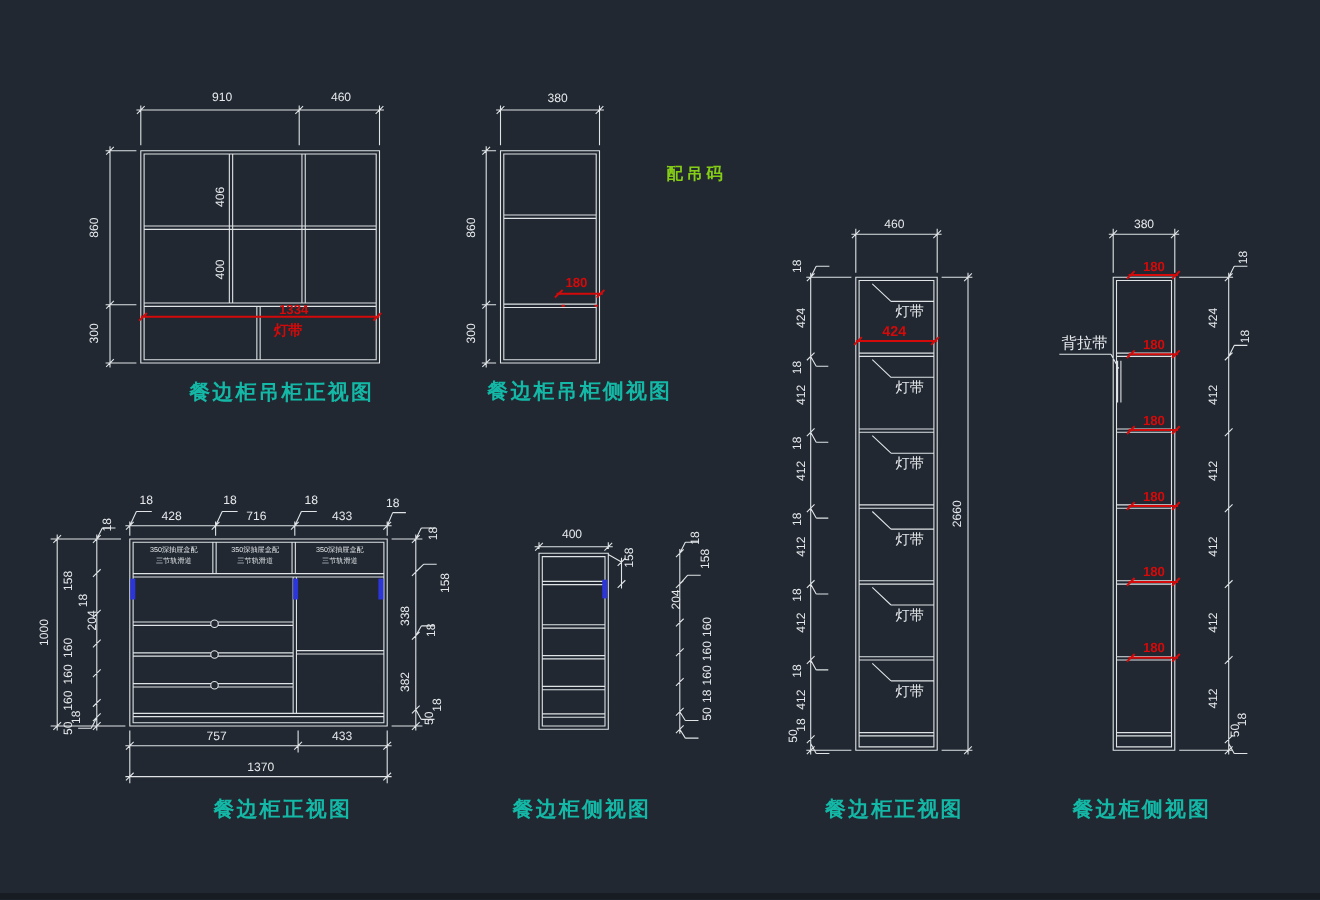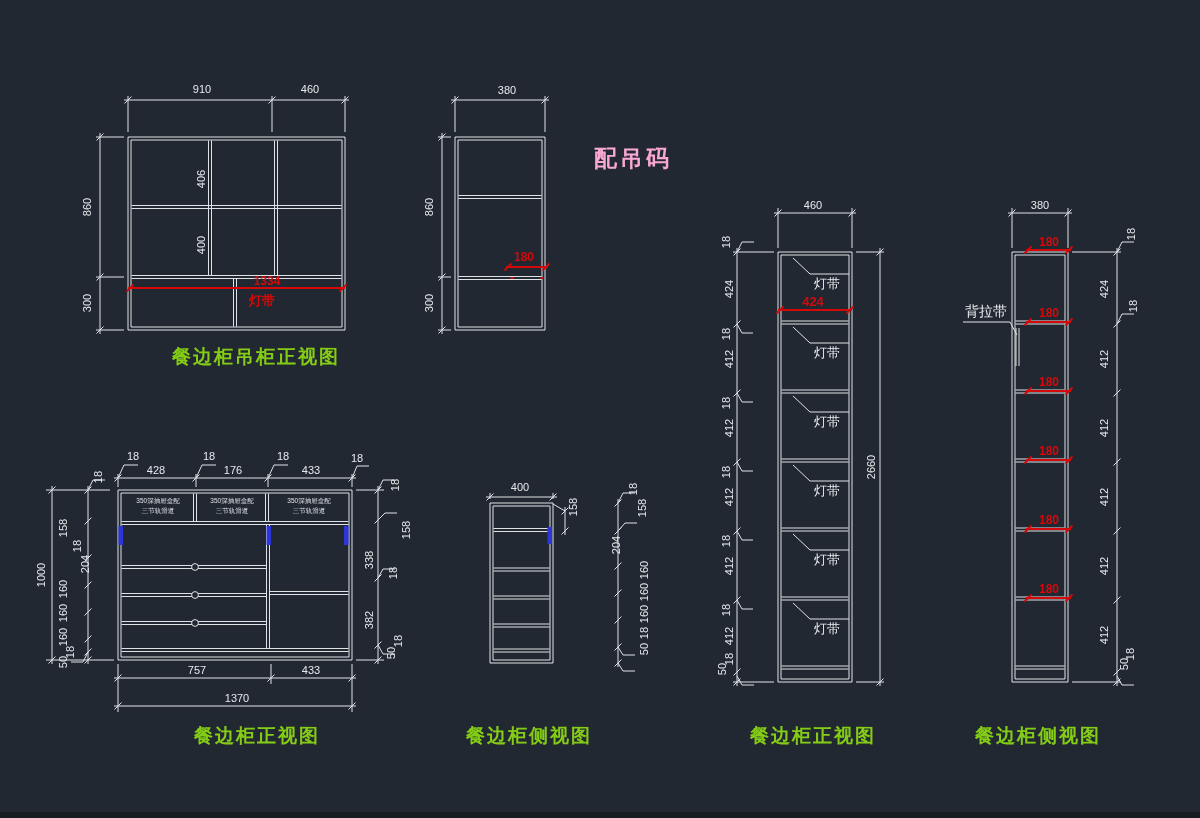--- a/index.html
+++ b/index.html
@@ -8,23 +8,23 @@
   #cad{position:absolute;left:0;top:0;}
   #labels{position:absolute;left:0;top:0;width:100%;height:100%;}
   .label{position:absolute;transform:translate(-50%,-50%);white-space:nowrap;line-height:1;}
   .label.rot{transform:translate(-50%,-50%) rotate(-90deg);}
   .c-dim{font-size:11px;color:#e6e9ec;}
   .c-mid{font-size:13px;color:#e6e9ec;}
   .c-red{font-size:12px;font-weight:700;color:#d40a0a;}
   .c-redmid{font-size:13px;font-weight:700;color:#d40a0a;}
   .c-tiny{font-size:6.5px;color:#dfe3e6;}
   .ttl{position:absolute;transform:translate(-50%,-50%);white-space:nowrap;
-       font-size:19px;font-weight:700;color:#84cc16;letter-spacing:2px;}
+       font-size:19px;font-weight:700;color:#14b8a6;letter-spacing:2px;}
   .note-red{position:absolute;transform:translate(-50%,-50%);white-space:nowrap;
-       font-size:23px;font-weight:700;color:#f9a8d4;letter-spacing:3px;}
+       font-size:15px;font-weight:700;color:#84cc16;letter-spacing:3px;}
   .strap{position:absolute;transform:translate(-50%,-50%);white-space:nowrap;
        font-size:14px;color:#e6e9ec;}
   #bottom-strip{position:absolute;left:0;bottom:0;width:100%;height:6px;background:#171c22;}
 </style>
 </head>
 <body>
 
 <div id="canvas">
   <svg id="cad" width="1200" height="818">
       <path d="M128 137h217v193h-217ZM131 140h211v187h-211ZM131.5 205.5L341.5 205.5M131.5 208.5L341.5 208.5M131.5 275.5L341.5 275.5M131.5 278.5L341.5 278.5M208.5 140.5L208.5 275.5M211.5 140.5L211.5 275.5M274.5 140.5L274.5 275.5M277.5 140.5L277.5 275.5M233.5 278.5L233.5 326.5M236.5 278.5L236.5 326.5M128 132L128 96M272 132L272 96M345 132L345 96M124 100L349 100M124.5 103.5L131.5 96.5M268.5 103.5L275.5 96.5M341.5 103.5L348.5 96.5M124 137L96 137M124 277L96 277M124 330L96 330M100 133L100 334M96.5 140.5L103.5 133.5M96.5 280.5L103.5 273.5M96.5 333.5L103.5 326.5M455 137h90v193h-90ZM458 140h84v187h-84ZM458.5 195.5L541.5 195.5M458.5 198.5L541.5 198.5M458.5 276.5L541.5 276.5M458.5 279.5L541.5 279.5M455 132L455 96M545 132L545 96M451 100L549 100M451.5 103.5L458.5 96.5M541.5 103.5L548.5 96.5M451 137L438 137M451 277L438 277M451 330L438 330M442 133L442 334M438.5 140.5L445.5 133.5M438.5 280.5L445.5 273.5M438.5 333.5L445.5 326.5M118 490h234v170h-234ZM121 493h228v164h-228ZM193.5 493.5L193.5 521.5M196.5 493.5L196.5 521.5M265.5 493.5L265.5 521.5M268.5 493.5L268.5 521.5M121.5 521.5L348.5 521.5M121.5 524.5L348.5 524.5M266.5 524.5L266.5 648.5M269.5 524.5L269.5 648.5M121.5 565.5L266.5 565.5M121.5 568.5L266.5 568.5M121.5 593.5L266.5 593.5M121.5 596.5L266.5 596.5M121.5 621.5L266.5 621.5M121.5 624.5L266.5 624.5M269.5 591.5L348.5 591.5M269.5 594.5L348.5 594.5M121.5 648.5L348.5 648.5M121.5 651.5L348.5 651.5M118 487L118 474M196 487L196 474M268 487L268 474M352 487L352 474M114 478L356 478M114.5 481.5L121.5 474.5M192.5 481.5L199.5 474.5M264.5 481.5L271.5 474.5M348.5 481.5L355.5 474.5M118 478L124 465M124 465L138 465M196 478L202 465M202 465L216 465M268 478L274 465M274 465L288 465M352 478L357 466M357 466L369 466M118 664L118 684M271 664L271 684M352 664L352 684M114 678L356 678M114.5 681.5L121.5 674.5M267.5 681.5L274.5 674.5M348.5 681.5L355.5 674.5M118 684L118 712M352 684L352 712M114 706L356 706M114.5 709.5L121.5 702.5M348.5 709.5L355.5 702.5M110 490L46 490M114 660L46 660M52 486L52 664M48.5 493.5L55.5 486.5M48.5 663.5L55.5 656.5M88 486L88 664M84.5 493.5L91.5 486.5M84.5 524.5L91.5 517.5M84.5 561.5L91.5 554.5M84.5 588.5L91.5 581.5M84.5 615.5L91.5 608.5M84.5 642.5L91.5 635.5M84.5 655.5L91.5 648.5M84.5 663.5L91.5 656.5M88 490L93 480M93 480L105 480M88 652L83 662M83 662L71 662M356 490L384 490M356 660L384 660M378 486L378 664M374.5 493.5L381.5 486.5M374.5 523.5L381.5 516.5M374.5 581.5L381.5 574.5M374.5 648.5L381.5 641.5M374.5 663.5L381.5 656.5M378 490L383 480M383 480L395 480M378 520L385 513M385 513L397 513M378 578L383 569M383 569L395 569M378 645L383 654M383 654L395 654M490 503h63v160h-63ZM493 506h57v154h-57ZM493.5 528.5L549.5 528.5M493.5 531.5L549.5 531.5M493.5 568L549.5 568M493.5 571L549.5 571M493.5 596L549.5 596M493.5 599L549.5 599M493.5 624L549.5 624M493.5 627L549.5 627M493.5 649L549.5 649M493.5 652L549.5 652M490 499L490 493M553 499L553 493M486 497L557 497M486.5 500.5L493.5 493.5M549.5 500.5L556.5 493.5M553 504L565 511M565 507L565 535M561.5 514.5L568.5 507.5M561.5 534.5L568.5 527.5M618 499L618 667M614.5 506.5L621.5 499.5M614.5 534.5L621.5 527.5M614.5 569.5L621.5 562.5M614.5 596.5L621.5 589.5M614.5 623.5L621.5 616.5M614.5 650.5L621.5 643.5M614.5 666.5L621.5 659.5M618 503L623 493M623 493L635 493M618 531L625 523M625 523L637 523M618 647L623 655M623 655L635 655M618 663L623 671M623 671L635 671M778 252h74v430h-74ZM781 255h68v424h-68ZM781.5 321L848.5 321M781.5 324L848.5 324M781.5 390L848.5 390M781.5 393L848.5 393M781.5 459L848.5 459M781.5 462L848.5 462M781.5 528L848.5 528M781.5 531L848.5 531M781.5 597L848.5 597M781.5 600L848.5 600M781.5 666L848.5 666M781.5 669L848.5 669M793 258L810 274M810 274L849 274M793 327L810 343M810 343L849 343M793 396L810 412M810 412L849 412M793 465L810 481M810 481L849 481M793 534L810 550M810 550L849 550M793 603L810 619M810 619L849 619M778 248L778 208M852 248L852 208M774 213L856 213M774.5 216.5L781.5 209.5M848.5 216.5L855.5 209.5M856 252L884 252M856 682L884 682M880 248L880 686M876.5 255.5L883.5 248.5M876.5 685.5L883.5 678.5M774 252L733 252M774 682L733 682M737 248L737 686M733.5 255.5L740.5 248.5M733.5 327.5L740.5 320.5M733.5 396.5L740.5 389.5M733.5 465.5L740.5 458.5M733.5 534.5L740.5 527.5M733.5 603.5L740.5 596.5M733.5 675.5L740.5 668.5M733.5 685.5L740.5 678.5M737 252L742 242M742 242L754 242M737 324L742 333M742 333L753 333M737 393L742 402M742 402L753 402M737 462L742 471M742 471L753 471M737 531L742 540M742 540L753 540M737 600L742 609M742 609L753 609M737 676L742 685M742 685L754 685M1012 252h56v430h-56ZM1015 255h50v424h-50ZM1015.5 321L1064.5 321M1015.5 324L1064.5 324M1015.5 390L1064.5 390M1015.5 393L1064.5 393M1015.5 459L1064.5 459M1015.5 462L1064.5 462M1015.5 528L1064.5 528M1015.5 531L1064.5 531M1015.5 597L1064.5 597M1015.5 600L1064.5 600M1015.5 666L1064.5 666M1015.5 669L1064.5 669M1016 328L1016 366M1019 328L1019 366M963 322L1010 322M1010 322L1017 335M1012 248L1012 208M1068 248L1068 208M1008 213L1072 213M1008.5 216.5L1015.5 209.5M1064.5 216.5L1071.5 209.5M1072 252L1121 252M1072 682L1121 682M1117 248L1117 686M1113.5 255.5L1120.5 248.5M1113.5 327.5L1120.5 320.5M1113.5 396.5L1120.5 389.5M1113.5 465.5L1120.5 458.5M1113.5 534.5L1120.5 527.5M1113.5 603.5L1120.5 596.5M1113.5 675.5L1120.5 668.5M1113.5 685.5L1120.5 678.5M1117 252L1122 242M1122 242L1134 242M1117 324L1122 314M1122 314L1134 314M1117 676L1122 685M1122 685L1134 685" stroke="#dfe3e6" stroke-width="1" fill="none"></path>
@@ -46,21 +46,21 @@
       <span class="label c-dim rot" style="left: 201px; top: 245px;">400</span>
       <span class="label c-red" style="left: 230px; top: 281px; margin-left: 37px;">1334</span>
       <span class="label c-redmid" style="left: 262px; top: 300px;">灯带</span>
       <span class="label c-dim" style="left: 507px; top: 90px;">380</span>
       <span class="label c-dim rot" style="left: 429px; top: 207px;">860</span>
       <span class="label c-dim rot" style="left: 429px; top: 303px;">300</span>
       <span class="label c-red" style="left: 524px; top: 257px;">180</span>
       <span class="label c-dim" style="left: 133px; top: 456px;">18</span>
       <span class="label c-dim" style="left: 156px; top: 470px;">428</span>
       <span class="label c-dim" style="left: 209px; top: 456px;">18</span>
-      <span class="label c-dim" style="left: 233px; top: 470px;">176</span>
+      <span class="label c-dim" style="left: 233px; top: 470px;">716</span>
       <span class="label c-dim" style="left: 283px; top: 456px;">18</span>
       <span class="label c-dim" style="left: 311px; top: 470px;">433</span>
       <span class="label c-dim" style="left: 357px; top: 458px;">18</span>
       <span class="label c-tiny" style="left: 158px; top: 501px;">350深抽屉盒配</span>
       <span class="label c-tiny" style="left: 158px; top: 511px;">三节轨滑道</span>
       <span class="label c-tiny" style="left: 232px; top: 501px;">350深抽屉盒配</span>
       <span class="label c-tiny" style="left: 232px; top: 511px;">三节轨滑道</span>
       <span class="label c-tiny" style="left: 309px; top: 501px;">350深抽屉盒配</span>
       <span class="label c-tiny" style="left: 309px; top: 511px;">三节轨滑道</span>
       <span class="label c-dim" style="left: 197px; top: 670px;">757</span>
@@ -129,20 +129,21 @@
       <span class="label c-dim rot" style="left: 1104px; top: 359px;">412</span>
       <span class="label c-dim rot" style="left: 1104px; top: 428px;">412</span>
       <span class="label c-dim rot" style="left: 1104px; top: 497px;">412</span>
       <span class="label c-dim rot" style="left: 1104px; top: 566px;">412</span>
       <span class="label c-dim rot" style="left: 1104px; top: 635px;">412</span>
       <span class="label c-dim rot" style="left: 1130px; top: 654px;">18</span>
       <span class="label c-dim rot" style="left: 1124px; top: 664px;">50</span>
     </div>
 
   <div class="ttl" style="left:256px;top:357px">餐边柜吊柜正视图</div>
+  <div class="ttl" style="left:527px;top:356px">餐边柜吊柜侧视图</div>
   <div class="ttl" style="left:257px;top:736px">餐边柜正视图</div>
   <div class="ttl" style="left:529px;top:736px">餐边柜侧视图</div>
   <div class="ttl" style="left:813px;top:736px">餐边柜正视图</div>
   <div class="ttl" style="left:1038px;top:736px">餐边柜侧视图</div>
 
   <div class="note-red" style="left:633px;top:158px">配吊码</div>
   <div class="strap" style="left:986px;top:312px">背拉带</div>
 
   <div id="bottom-strip"></div>
 </div>

